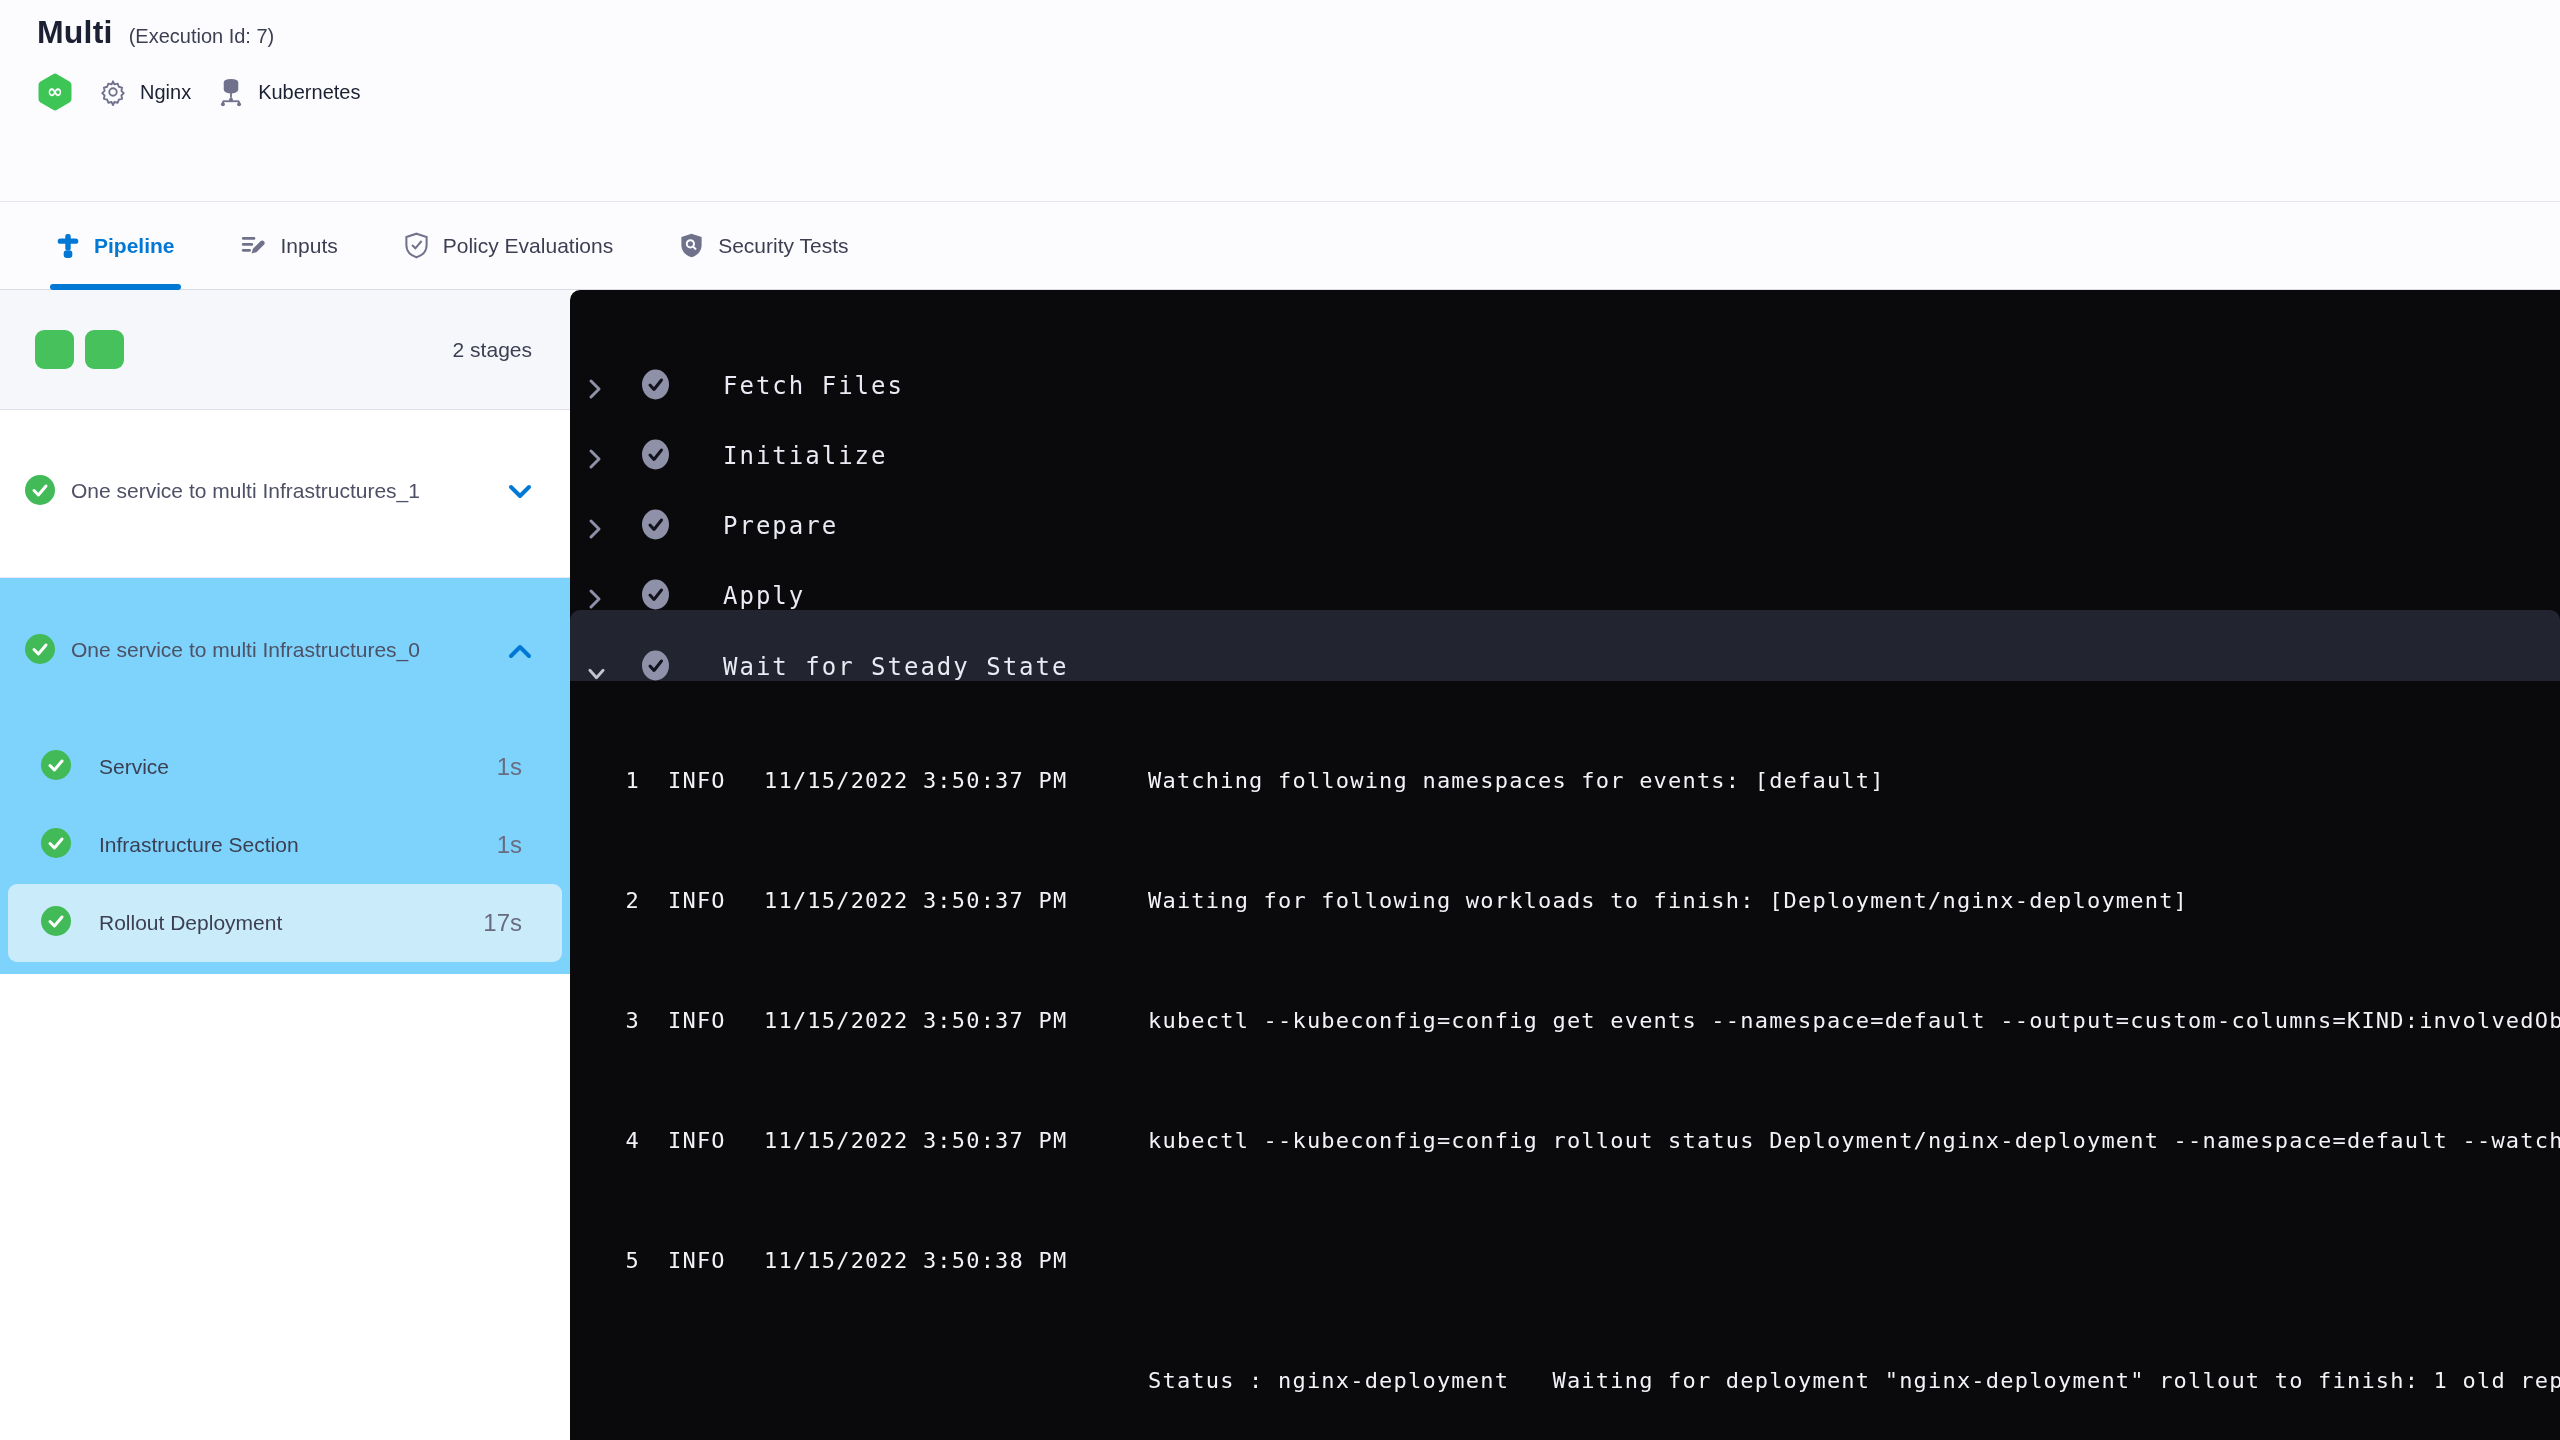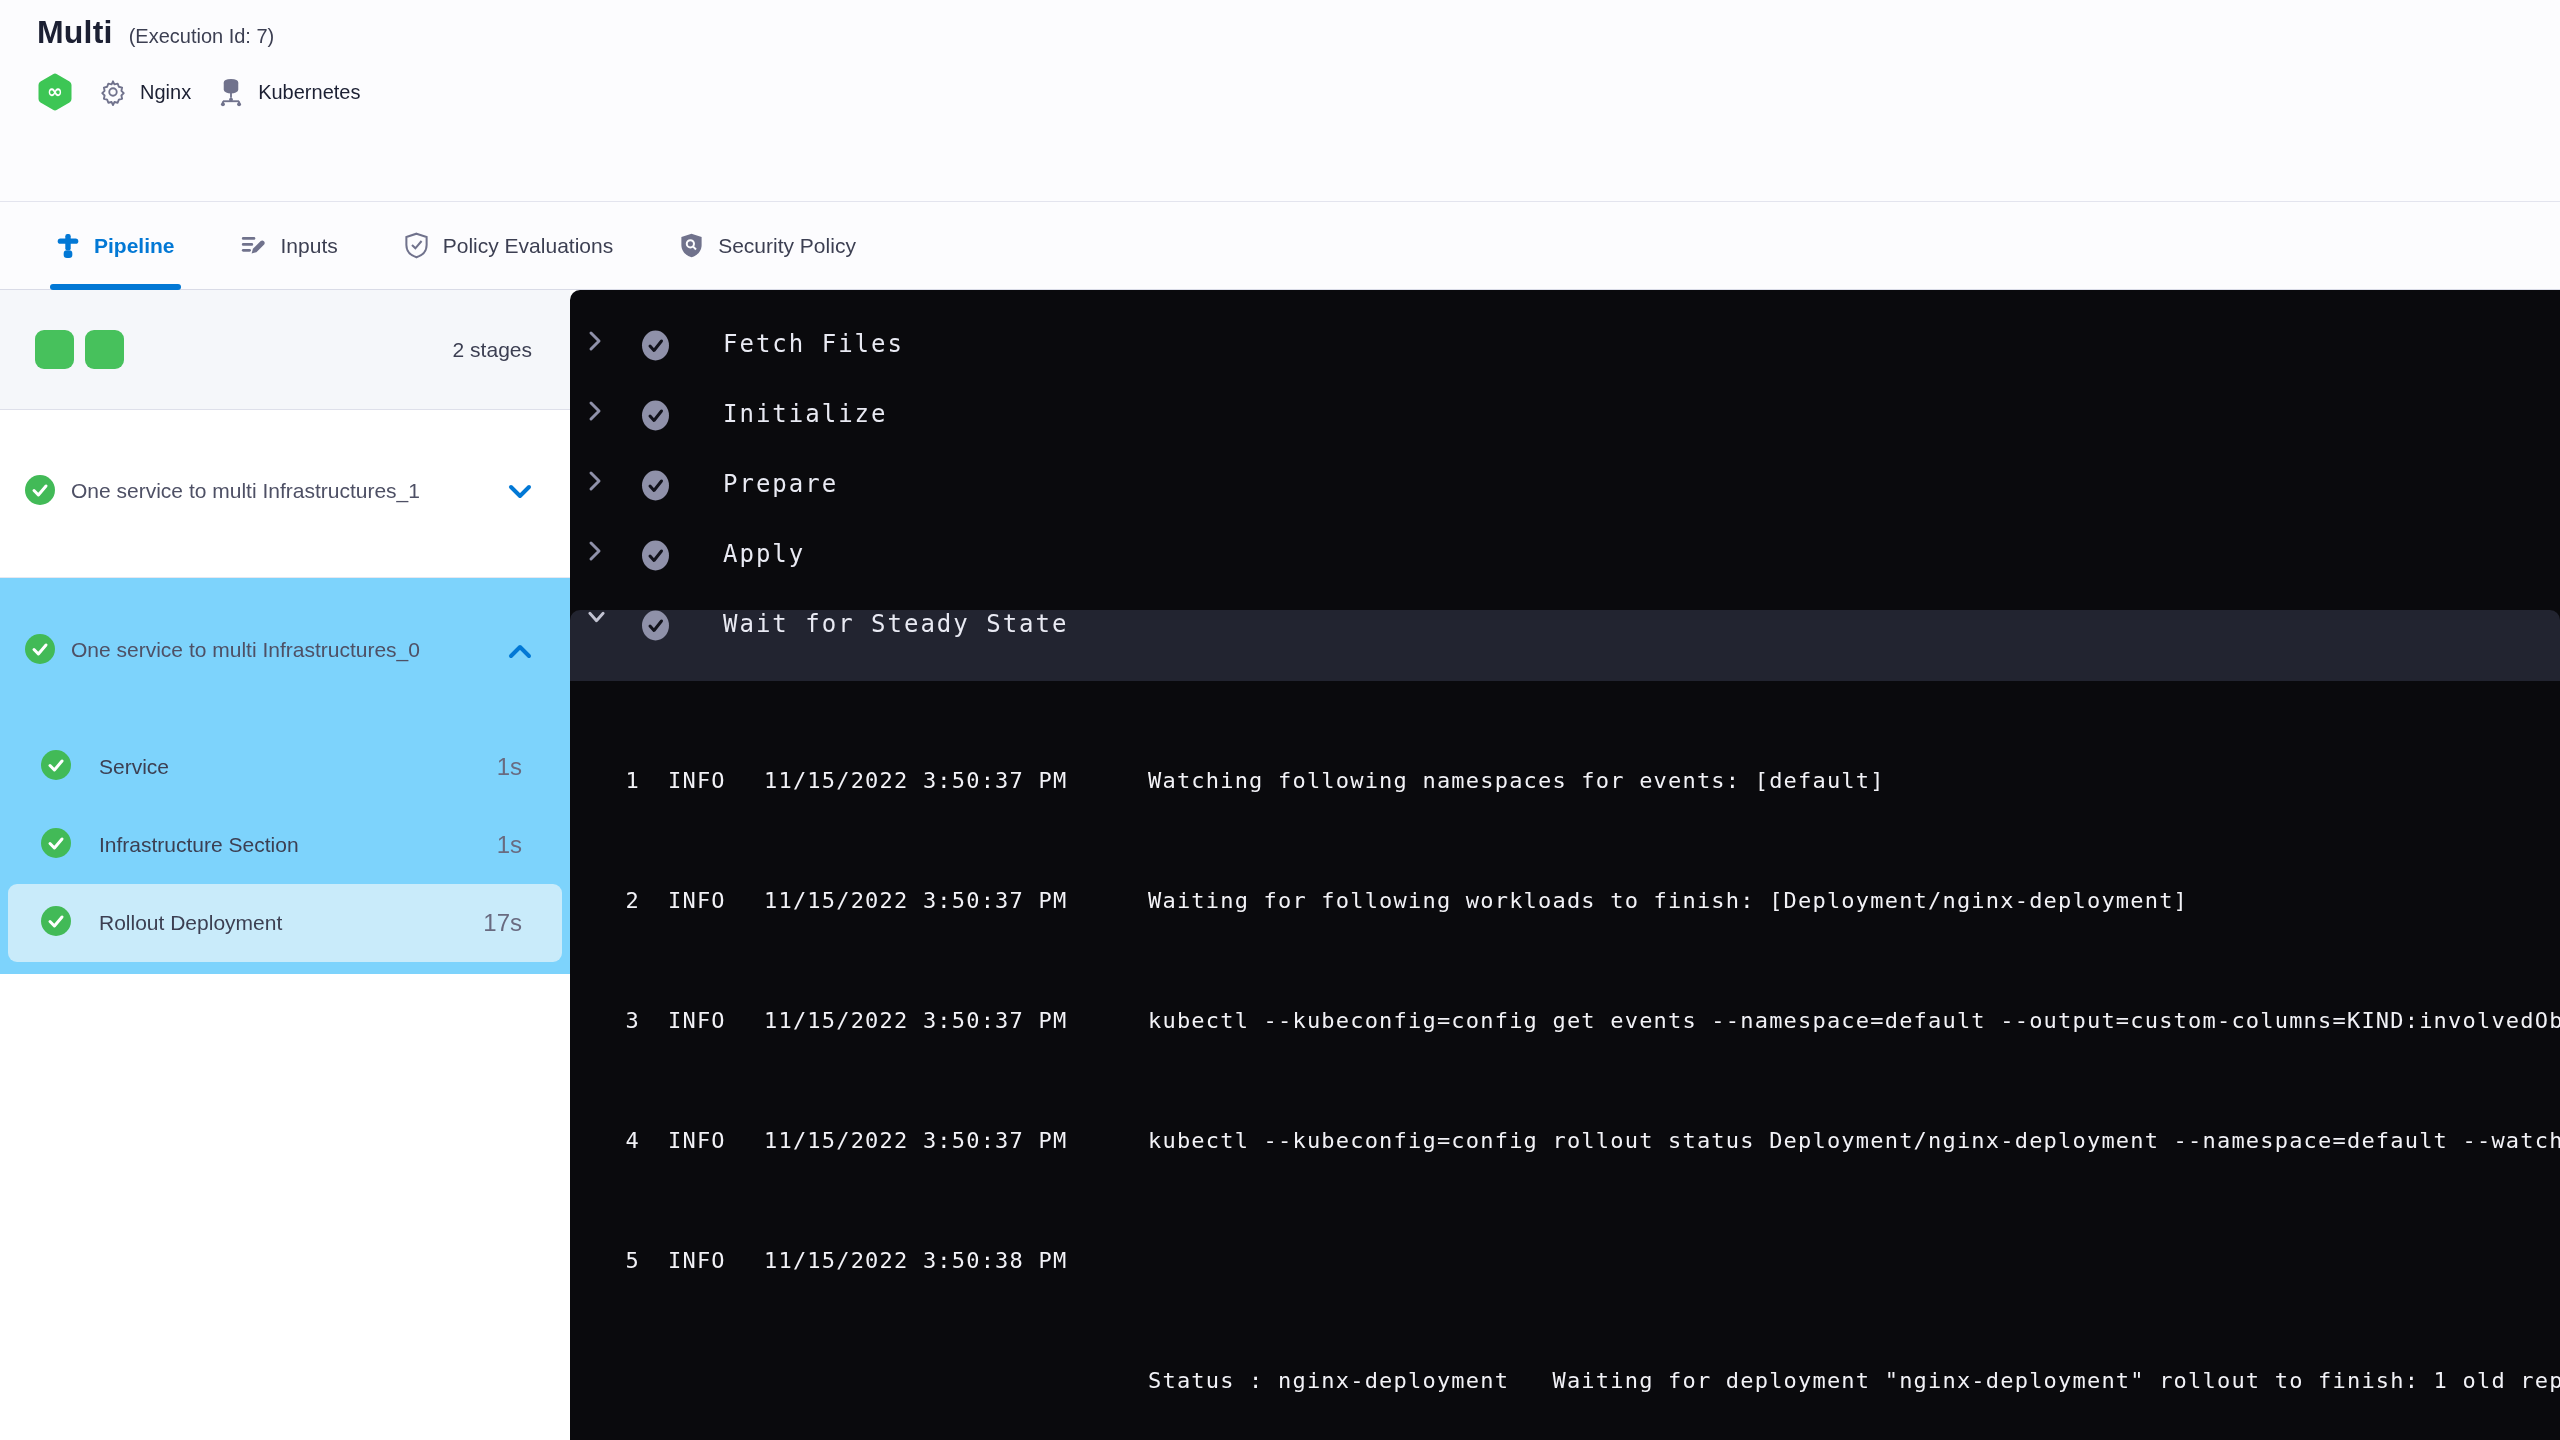--- a/index.html
+++ b/index.html
@@ -48,21 +48,21 @@
   .step-row.selected { background:#c9ebfa; }
   .step-label { font-size:21px; color:#3c3f52; margin-left:28px; }
   .step-time { margin-left:auto; font-size:24px; color:#696b80; }
 
   
   .console { flex:1; background:#0a0a0d; border-top-left-radius:10px; overflow:hidden;
              display:flex; flex-direction:column; }
   .console-title { height:99px; flex:none; border-bottom:1px solid #26272f; display:flex;
                    align-items:center; padding-left:37px; font-size:21px; font-weight:700;
                    color:#b6b7c8; letter-spacing:.3px; }
-  .cstep { height:70px; display:flex; align-items:flex-start; padding-left:18px;
+  .cstep { height:70px; display:flex; align-items:flex-end; padding-left:18px;
            font-family:"DejaVu Sans Mono", monospace; font-size:24px; letter-spacing:2px;
            color:#e9eaf3; cursor:pointer; }
   .cstep .cchev { width:17px; margin-right:36px; display:flex; }
   .cstep .cchk { margin-right:53px; display:flex; }
   .csteps-top { margin-top:40px; }
   .cstep.expanded { background:#222430; border-radius:10px 10px 0 0; height:71px; }
 
   .logs { font-family:"DejaVu Sans Mono", monospace; font-size:22px; letter-spacing:1.2px;
           color:#f2f2f7; line-height:40px; white-space:pre; padding-left:24px; }
   .log-row { height:40px; overflow:hidden; }
@@ -141,21 +141,21 @@
       <polyline points="7,11.5 10,14.5 15.5,8" fill="none" stroke="#70728c" stroke-width="1.8"></polyline>
     </svg>
     <span>Policy Evaluations</span>
   </div>
   <div class="tab">
     <svg width="25" height="27" viewBox="0 0 22 24">
       <path d="M11 1.5 20 4.5v7c0 5.5-3.8 9.3-9 11-5.2-1.7-9-5.5-9-11v-7Z" fill="#70728c"></path>
       <circle cx="10" cy="10.5" r="3.2" fill="none" stroke="#fcfcfe" stroke-width="1.8"></circle>
       <line x1="12.5" y1="13" x2="15" y2="15.5" stroke="#fcfcfe" stroke-width="1.8"></line>
     </svg>
-    <span>Security Policy</span>
+    <span>Security Tests</span>
   </div>
 </div>
 
 <div class="main">
 
   <div class="sidebar">
     <div class="sidebar-head">
       <span class="squares">
         <span class="sq"></span>
         <span class="sq"></span>

